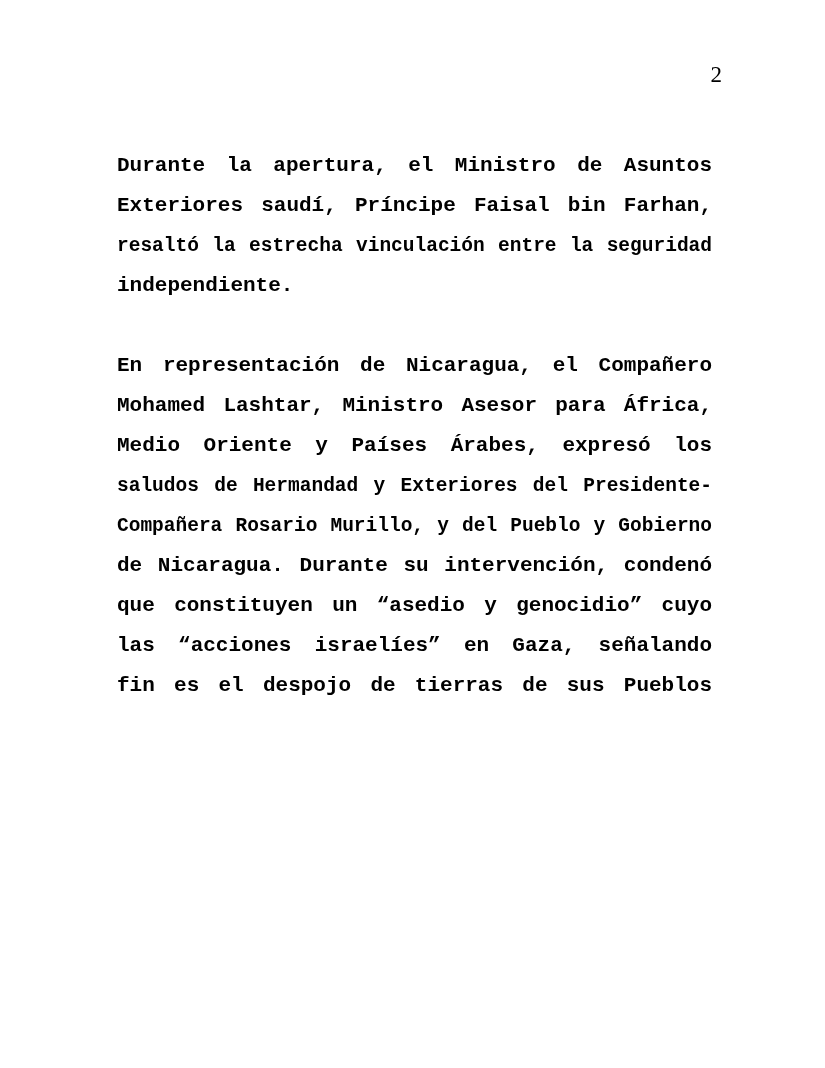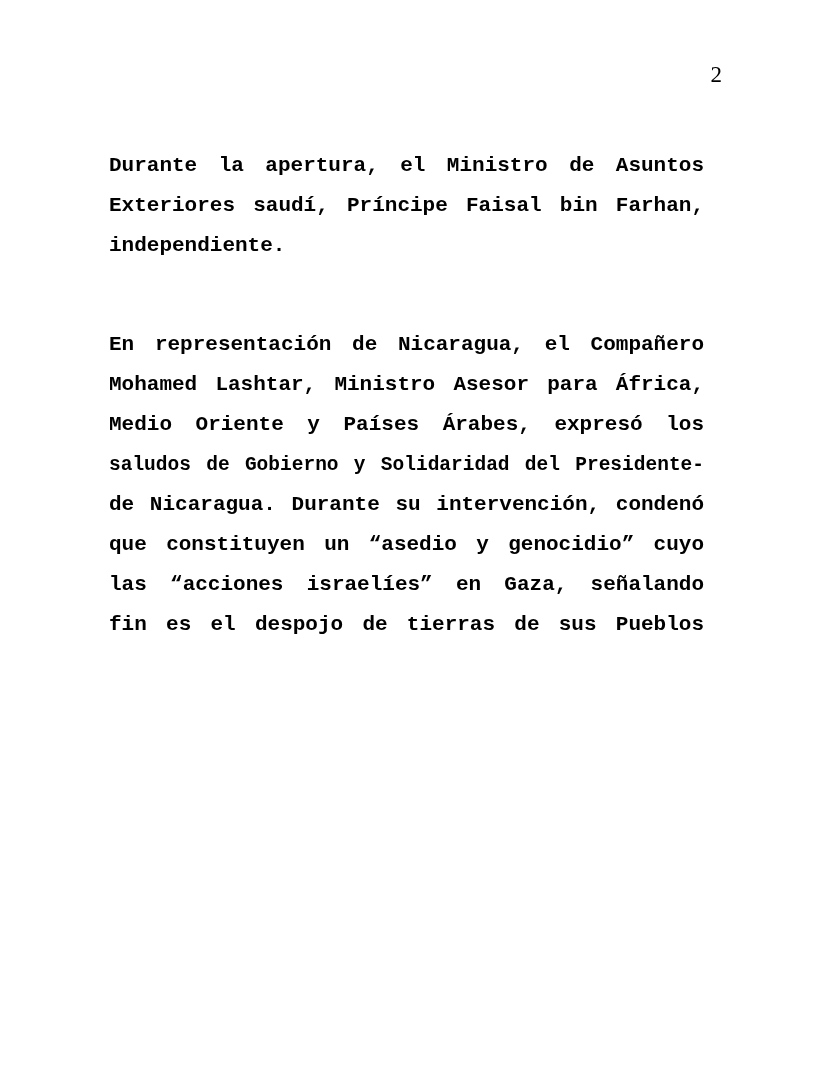--- a/index.html
+++ b/index.html
@@ -21,27 +21,27 @@
     position: absolute;
     top: 62px;
     right: 103px;
     font-family: "Liberation Serif", "DejaVu Serif", serif;
     font-size: 23px;
     font-weight: normal;
     color: #000000;
   }
   .text-block {
     position: absolute;
-    left: 109px;
+    left: 117px;
     top: 146px;
     width: 595px;
     color: #000000;
   }
   .paragraph + .paragraph {
-    margin-top: 59px;
+    margin-top: 40px;
   }
   .line {
     font-family: "Liberation Mono", "DejaVu Sans Mono", monospace;
     font-weight: bold;
     font-size: 21px;
     line-height: 40px;
     height: 40px;
     color: #000000;
     white-space: normal;
   }
@@ -62,28 +62,30 @@
 
 <div class="page">
 
   <div class="page-number">2</div>
 
   <div class="text-block">
 
     <div class="paragraph">
       <div class="line j">Durante la apertura, el Ministro de Asuntos</div>
       <div class="line j">Exteriores saudí, Príncipe Faisal bin Farhan,</div>
+      <div class="line j fit50">resaltó la estrecha vinculación entre la seguridad</div>
       <div class="line last">independiente.</div>
     </div>
 
     <div class="paragraph">
       <div class="line j">En representación de Nicaragua, el Compañero</div>
       <div class="line j">Mohamed Lashtar, Ministro Asesor para África,</div>
       <div class="line j">Medio Oriente y Países Árabes, expresó los</div>
-      <div class="line j fit50">saludos de Gobierno y Solidaridad del Presidente-</div>
+      <div class="line j fit50">saludos de Hermandad y Exteriores del Presidente-</div>
+      <div class="line j fit50">Compañera Rosario Murillo, y del Pueblo y Gobierno</div>
       <div class="line j">de Nicaragua. Durante su intervención, condenó</div>
       <div class="line j">que constituyen un “asedio y genocidio” cuyo</div>
       <div class="line j">las “acciones israelíes” en Gaza, señalando</div>
       <div class="line j">fin es el despojo de tierras de sus Pueblos</div>
     </div>
 
   </div>
 </div>
 
 </body></html>

